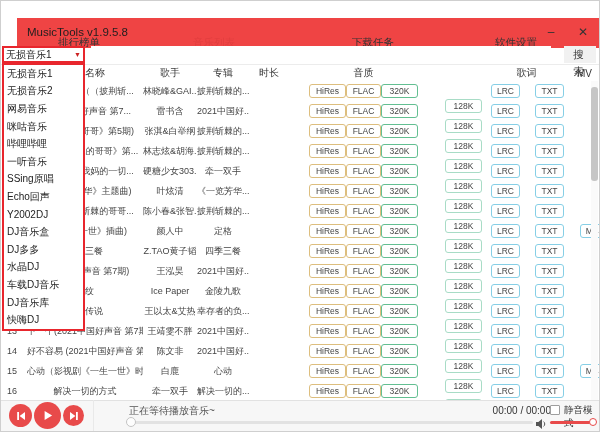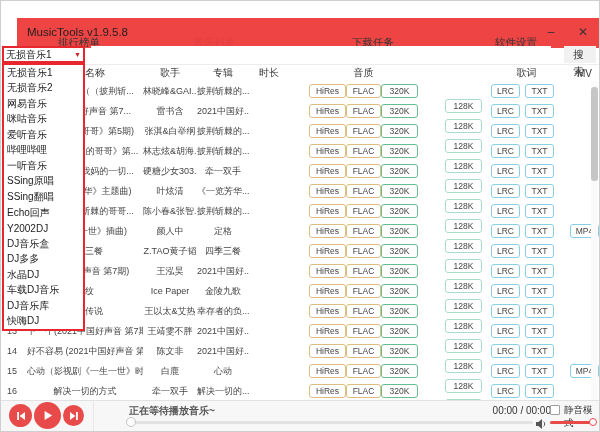--- a/index.html
+++ b/index.html
@@ -35,21 +35,21 @@
   .table-row { height:20px; font-size:9px; color:#444; }
   .c-num   { width:20px; flex:none; }
   .c-name  { width:116px; text-align:center; white-space:nowrap; overflow:hidden; flex:none; }
   .c-singer{ width:54px; text-align:center; white-space:nowrap; overflow:hidden; flex:none; }
   .c-album { width:52px; text-align:center; white-space:nowrap; overflow:hidden; flex:none; }
   .c-dur   { width:40px; text-align:center; flex:none; }
   .c-q     { margin-left:20px; display:flex; flex:none;align-items:center; }
   .h-q     { margin-left:16px; width:117px; text-align:center; flex:none; }
   .b-128   { margin-left:27px; flex:none;margin-top:29px; }
   .h-128sp { margin-left:27px; width:37px; flex:none; }
-  .c-l     { margin-left:9px; display:flex; gap:5px; flex:none; }
+  .c-l     { margin-left:9px; display:flex; gap:15px; flex:none; }
   .h-l     { margin-left:9px; width:63px; text-align:center; flex:none; }
   .c-mv    { margin-left:16px; width:29px; flex:none; }
   .h-mv    { margin-left:12px; width:29px; text-align:center; flex:none; }
 
   .btn { height:14px; line-height:12px; border:1px solid #999; border-radius:3px; background:#fff; font-size:8.5px; color:#444; text-align:center; cursor:pointer; }
   .w37{width:37px;} .w35{width:35px;} .w29{width:29px;}
   .gold { border-color:var(--gold); }
   .green{ border-color:var(--green); }
   .mint { border-color:var(--mint); }
   .blue { border-color:var(--blue); }
@@ -58,21 +58,21 @@
   .scroll-track { position:absolute; right:1px; top:80px; width:7px; height:320px; background:#fafafa; }
   .scroll-thumb { position:absolute; right:1px; top:86px; width:7px; height:94px; background:#c6c6c6; border-radius:3px; cursor:pointer; }
 
   
   .playerbar { position:absolute; left:0; right:0; bottom:0; height:31px; background:#f7f7f7; border-top:1px solid #e2e2e2; }
   .pdiv { position:absolute; left:92px; bottom:0; height:31px; border-left:1px solid #e9e9e9; }
   .pbtn { position:absolute; border-radius:50%; background:var(--player_red); display:flex; align-items:center; justify-content:center; cursor:pointer; }
   .pbtn-prev { left:8px;  bottom:4px; width:23px; height:23px; }
   .pbtn-play { left:33px; bottom:2px; width:27px; height:27px; }
   .pbtn-next { left:62px; bottom:5px; width:21px; height:21px; }
-  .status-text { position:absolute; left:128px; top:403px; font-size:10px; color:#555;font-weight:bold; }
+  .status-text { position:absolute; left:128px; top:403px; font-size:10px; color:#555; }
   .progress-track { position:absolute; left:128px; top:420px; width:404px; height:3px; background:#e2e2e2; border-radius:2px; cursor:pointer; }
   .progress-thumb { position:absolute; left:125px; top:416px; width:10px; height:10px; border-radius:50%; background:#fdfdfd; border:1px solid #c4c4c4; cursor:pointer; }
   .time-display { position:absolute; left:482px; top:404px; width:68px; font-size:10px; color:#333; text-align:right; }
   .mute-box { position:absolute; left:549px; top:404px; width:10px; height:10px; border:1px solid #9e9e9e; background:#fff; border-radius:1px; cursor:pointer; }
   .mute-label { position:absolute; left:563px; top:403px; font-size:9.5px; color:#333; }
   .vol-icon { position:absolute; left:534px; top:415px; cursor:pointer; }
   .vol-track { position:absolute; left:549px; top:420px; width:44px; height:3px; background:var(--player_red); border-radius:2px; cursor:pointer; }
   .vol-thumb { position:absolute; left:588px; top:417px; width:8px; height:8px; border-radius:50%; background:#fff; border:1.5px solid var(--player_red); cursor:pointer; }
 </style>
 </head>
@@ -409,25 +409,23 @@
     </div>
 
   <div class="scroll-track"></div>
   <div class="scroll-thumb"></div>
 
   <div class="dropdown-list">
       <div class="opt">无损音乐1</div>
       <div class="opt">无损音乐2</div>
       <div class="opt">网易音乐</div>
       <div class="opt">咪咕音乐</div>
-      <div class="opt">爱听音乐</div>
       <div class="opt">哔哩哔哩</div>
       <div class="opt">一听音乐</div>
       <div class="opt">SSing原唱</div>
-      <div class="opt">SSing翻唱</div>
       <div class="opt">Echo回声</div>
       <div class="opt">Y2002DJ</div>
       <div class="opt">DJ音乐盒</div>
       <div class="opt">DJ多多</div>
       <div class="opt">水晶DJ</div>
       <div class="opt">车载DJ音乐</div>
       <div class="opt">DJ音乐库</div>
       <div class="opt">快嗨DJ</div>
     </div>
 

